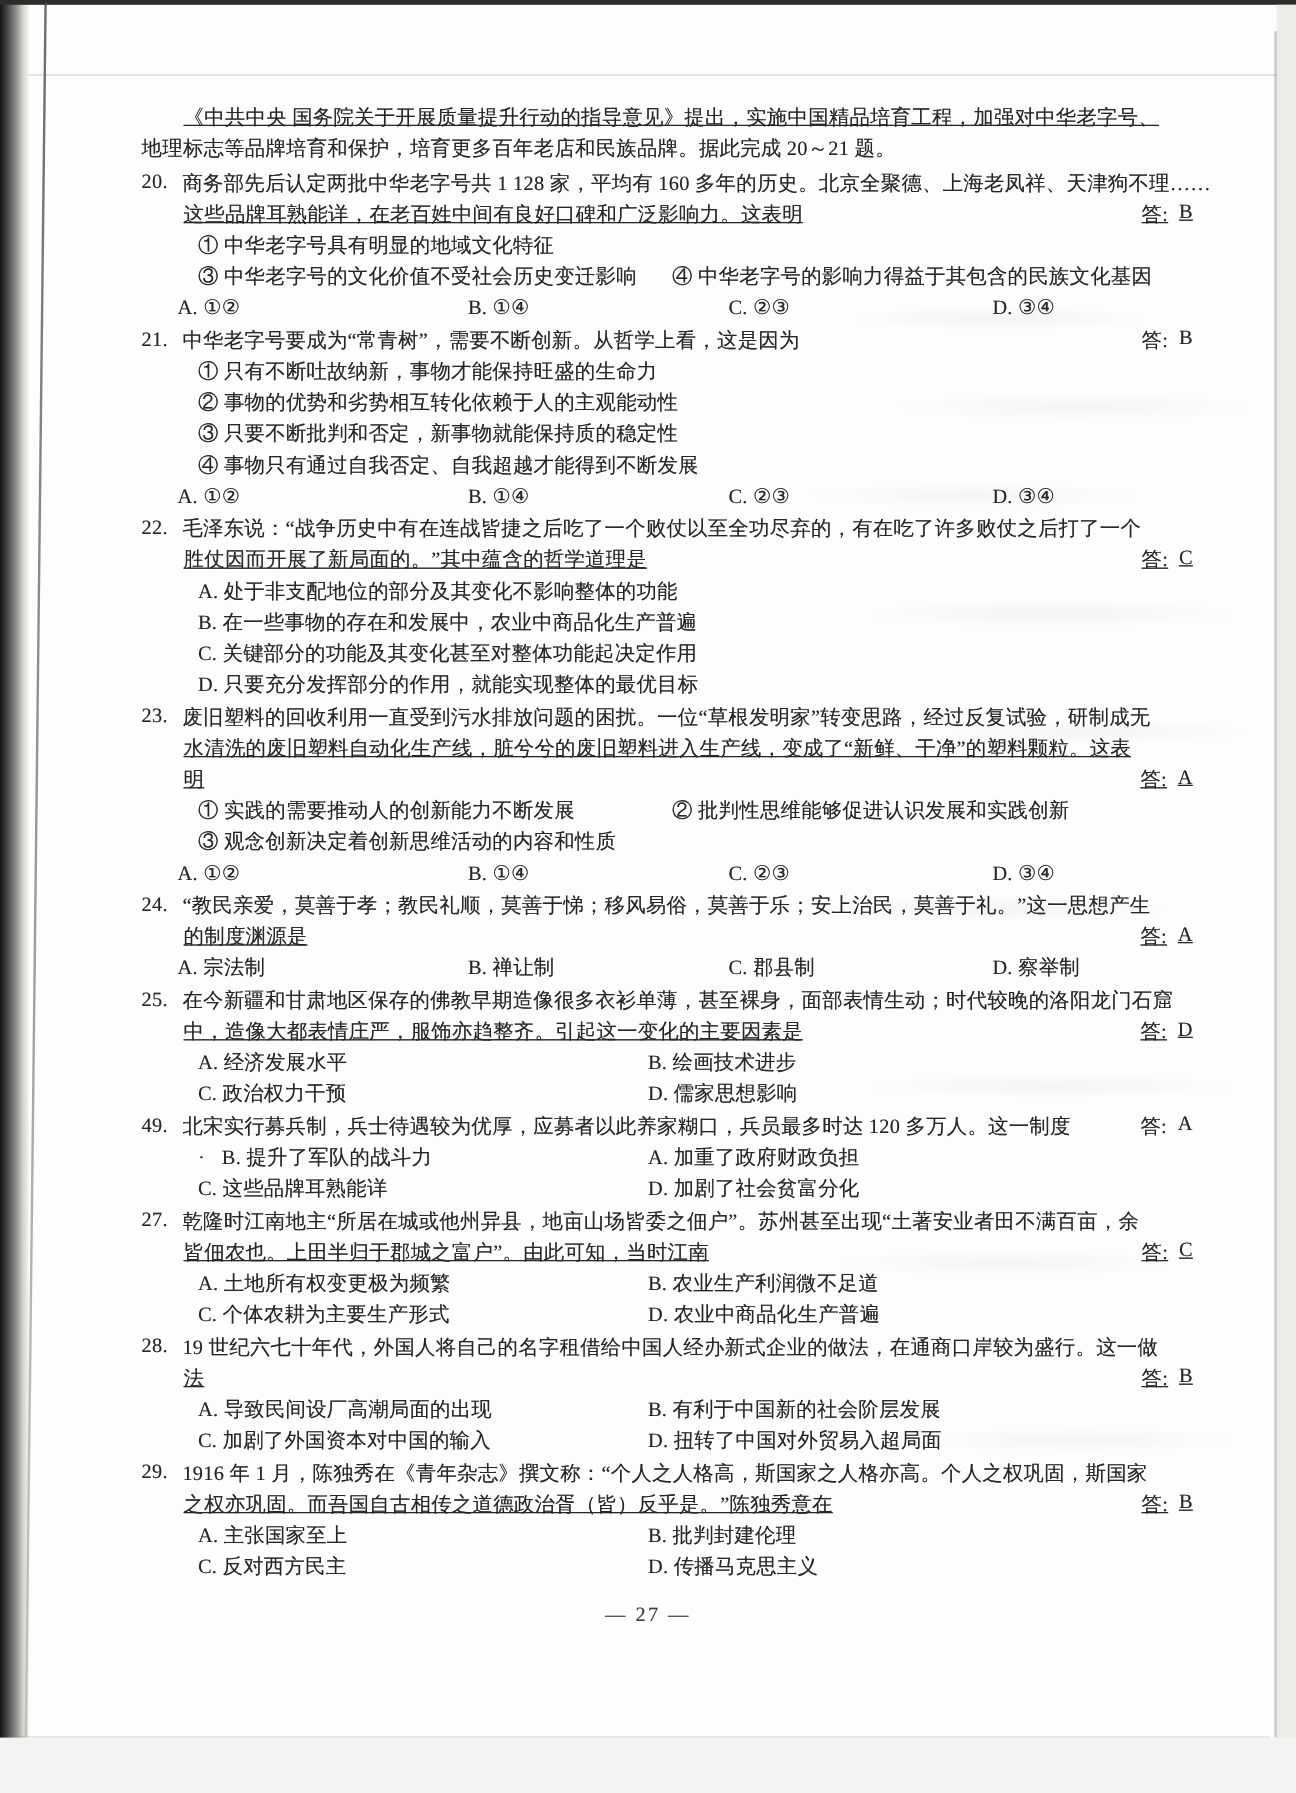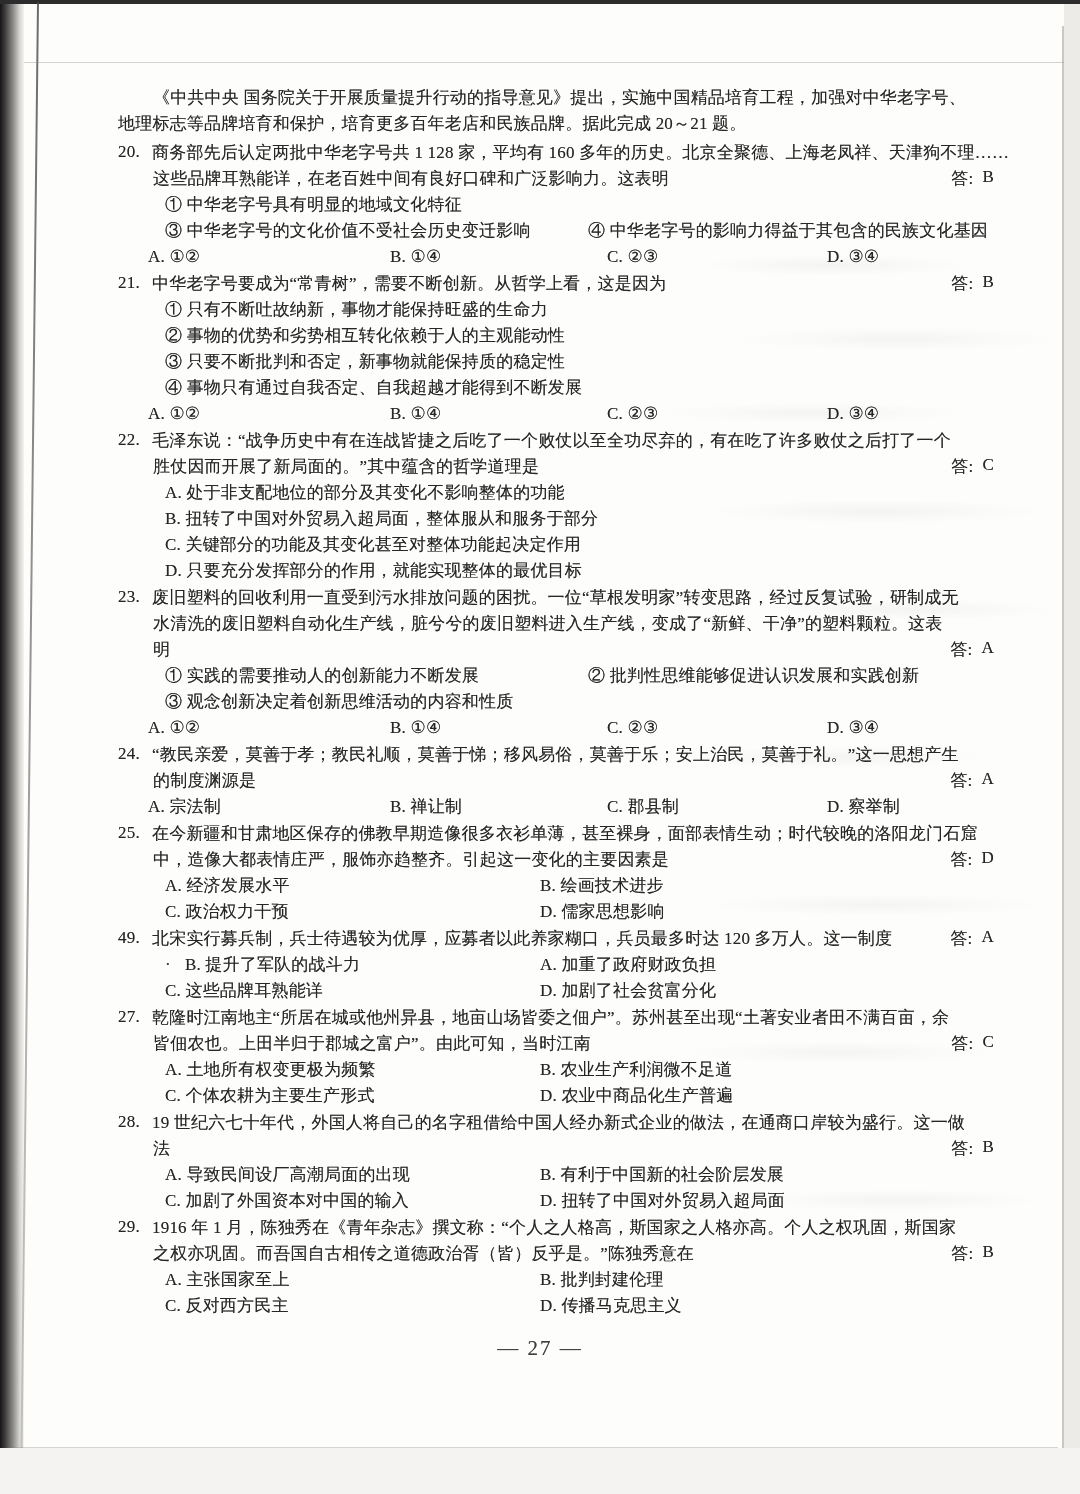--- a/index.html
+++ b/index.html
@@ -63,32 +63,32 @@
   .content {
     position:absolute; left:118px; top:84px; width:878px;
     font-size:17px; letter-spacing:.2px;
     text-shadow:0 0 .5px rgba(40,40,40,.5);
   }
   .row {
     display:flex; align-items:center;
     height:26px; white-space:nowrap;
   }
   .qnum { flex:0 0 34px; }
-  .ind  { padding-left:35px; }
+  .ind  { padding-left:35px;text-decoration:underline; }
   .optrow { padding-left:47px; }
   .answer { margin-left:auto; display:flex; gap:9px; padding-right:2px; }
-  .grid2a { display:grid; grid-template-columns:395px 1fr; padding-left:47px; align-items:center;gap:28px; }
+  .grid2a { display:grid; grid-template-columns:395px 1fr; padding-left:47px; align-items:center; }
   .grid2b { display:grid; grid-template-columns:375px 1fr; padding-left:47px; align-items:center; }
   .grid4  { display:grid; grid-template-columns:210px 185px 188px 1fr; padding-left:30px; align-items:center;gap:32px; }
   .q { margin-top:1px; }
   .intro { margin-bottom:3px; }
   .stray { margin-right:14px; color:#3a3a3a; }
   .footer {
     position:absolute; left:0; top:1336px; width:1080px;
-    text-align:center; font-size:21px; letter-spacing:2px; color:#3c3c3c;
+    text-align:center; font-size:17px; letter-spacing:2px; color:#3c3c3c;
     font-family:"Liberation Serif","DejaVu Serif",serif;
     text-shadow:0 0 .5px rgba(40,40,40,.4);
   }
 </style>
 </head>
 <body>
 
 <div class="spine"></div>
 <div class="top-edge"></div>
 <div class="fold-line"></div>
@@ -175,21 +175,21 @@
       <span>胜仗因而开展了新局面的。”其中蕴含的哲学道理是</span>
       <span class="answer">
           <span>答:</span>
           <span>C</span>
         </span>
     </div>
     <div class="row optrow">
         <span>A. 处于非支配地位的部分及其变化不影响整体的功能</span>
       </div>
     <div class="row optrow">
-        <span>B. 扭转了中国对外贸易入超局面，整体服从和服务于部分</span>
+        <span>B. 在一些事物的存在和发展中，农业中商品化生产普遍</span>
       </div>
     <div class="row optrow">
         <span>C. 关键部分的功能及其变化甚至对整体功能起决定作用</span>
       </div>
     <div class="row optrow">
         <span>D. 只要充分发挥部分的作用，就能实现整体的最优目标</span>
       </div>
   </div>
 
   <div class="q">

